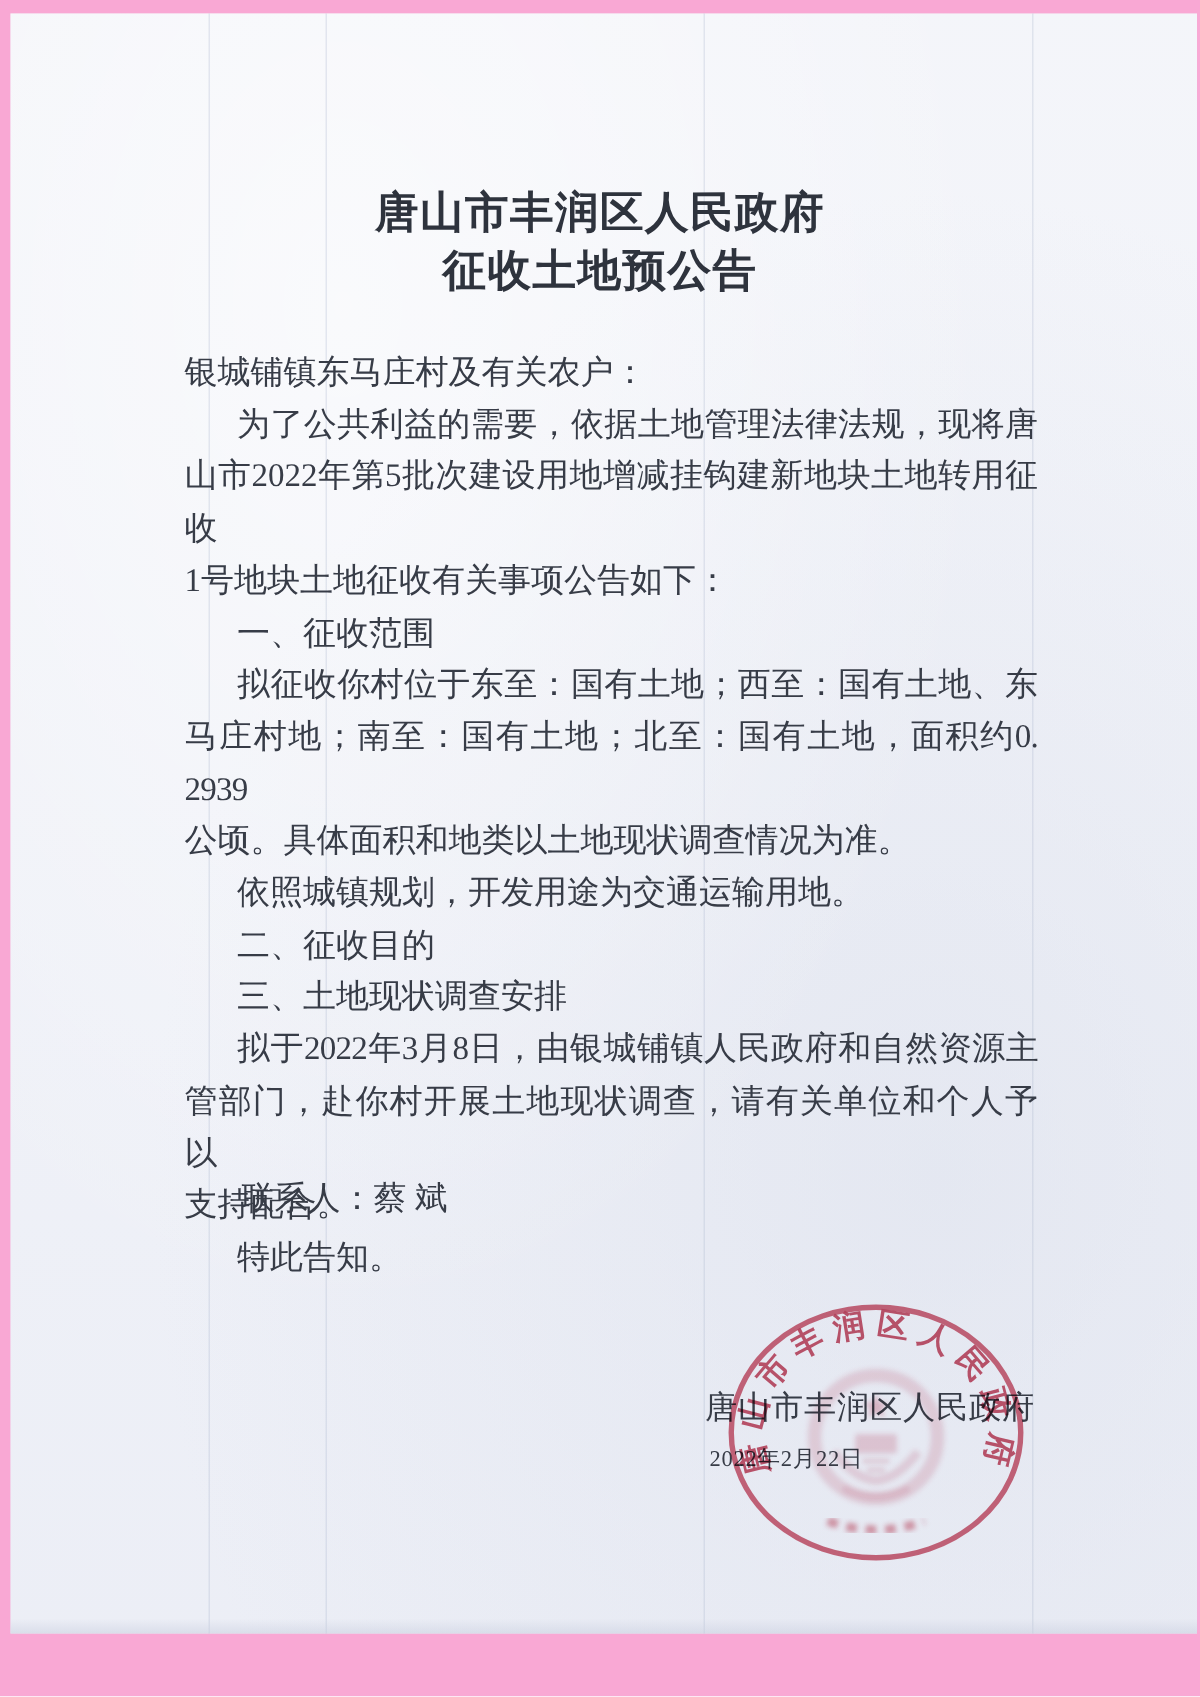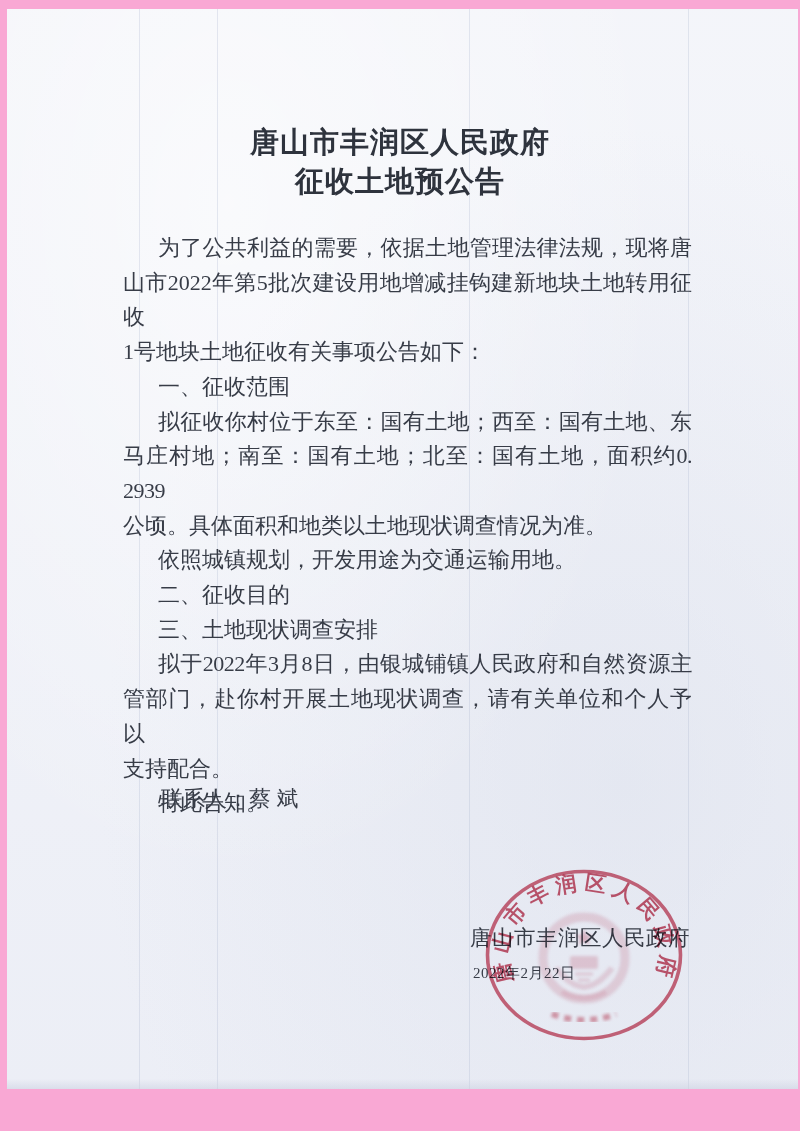--- a/index.html
+++ b/index.html
@@ -61,20 +61,21 @@
     <div class="vline" style="left:462px;"></div>
     <div class="vline" style="left:681px;"></div>
   </div>
 
   <div class="title">
     <div>唐山市丰润区人民政府</div>
     <div>征收土地预公告</div>
   </div>
 
   <div class="bodytext">
+    <div class="ln">银城铺镇东马庄村及有关农户：</div>
     <div class="ln indent fill">为了公共利益的需要，依据土地管理法律法规，现将唐</div>
     <div class="ln fill">山市2022年第5批次建设用地增减挂钩建新地块土地转用征收</div>
     <div class="ln">1号地块土地征收有关事项公告如下：</div>
     <div class="ln indent">一、征收范围</div>
     <div class="ln indent fill">拟征收你村位于东至：国有土地；西至：国有土地、东</div>
     <div class="ln fill tight">马庄村地；南至：国有土地；北至：国有土地，面积约0. 2939</div>
     <div class="ln">公顷。具体面积和地类以土地现状调查情况为准。</div>
     <div class="ln indent">依照城镇规划，开发用途为交通运输用地。</div>
     <div class="ln indent">二、征收目的</div>
     <div class="ln indent">三、土地现状调查安排</div>

